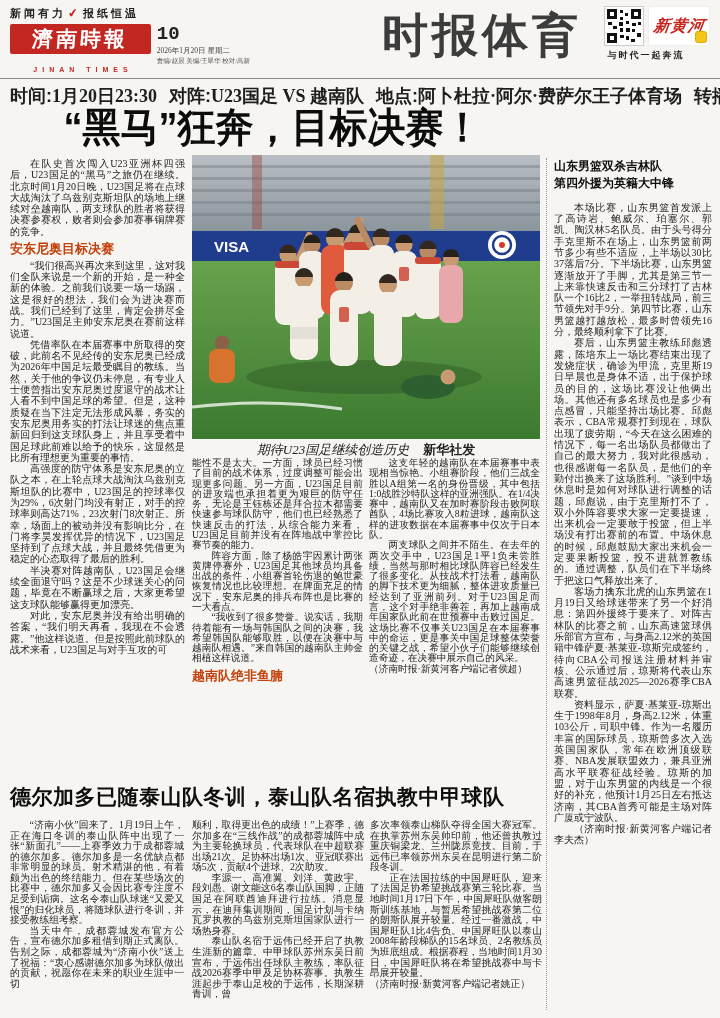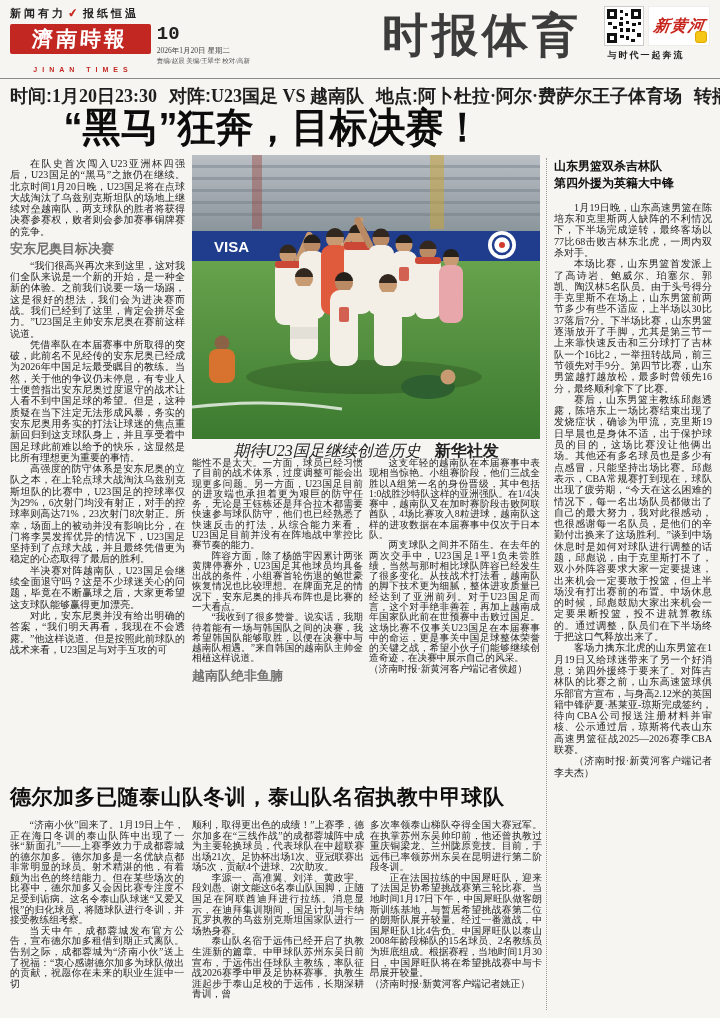--- a/index.html
+++ b/index.html
@@ -45,28 +45,28 @@
   
   .lead-headline{top:102px;left:0;width:545px;text-align:center;font-size:38px;font-weight:900;color:#0c0c0c;font-family:"Liberation Sans","DejaVu Sans",sans-serif;letter-spacing:0;white-space:nowrap;transform:scaleY(1.06)}
 
   
   .col{position:absolute;overflow:hidden;text-align:justify}
   .body-text{font-size:10px;line-height:1.13;color:#1c1c1c}
   .blk{text-align:justify}
   .blk.p{text-indent:2em}
   .blk.cont{text-indent:0}
   .blk.sign{text-indent:0}
-  .blk.h{font-family:"Liberation Sans","DejaVu Sans",sans-serif;font-weight:bold;font-size:13px;text-indent:0;padding:5px 0 3px;color:#737373}
+  .blk.h{font-family:"Liberation Sans","DejaVu Sans",sans-serif;font-weight:bold;font-size:13px;text-indent:0;padding:5px 0 3px;color:#c2410c}
 
   .art1-col1{left:10px;top:158px;width:175px;height:620px}
   .art1-col2{left:192px;top:458px;width:171px;height:326px;line-height:1.06;font-size:9.7px}
   .art1-col3{left:369px;top:458px;width:171px;height:326px;line-height:1.06;font-size:9.7px}
 
   .photo-wrap{left:192px;top:155px;width:348px;height:284px;background:#8d979e;overflow:hidden}
-  .photo-caption{left:192px;top:441px;width:348px;display:flex;justify-content:center;gap:14px;font-size:16px;color:#222}
+  .photo-caption{left:192px;top:441px;width:348px;display:flex;justify-content:center;gap:14px;font-size:13px;color:#222}
   .photo-caption .cap{font-style:italic}
   .photo-caption .credit{font-family:"Liberation Sans","DejaVu Sans",sans-serif;font-weight:bold}
 
   .vdiv{left:546px;top:158px;height:852px;border-left:1px dotted #999}
 
   .art2{left:554px;top:158px;width:158px;height:852px}
   .art2-title{font-family:"Liberation Sans","DejaVu Sans",sans-serif;font-weight:800;font-size:12px;line-height:1.45;color:#0e0e0e;margin-bottom:9px}
   .art2-body{font-size:10px;line-height:1.13}
 
   .art3-headline{left:10px;top:783px;width:534px;font-size:21px;font-weight:800;font-family:"Liberation Sans","DejaVu Sans",sans-serif;color:#0e0e0e;letter-spacing:0.5px;white-space:nowrap}
@@ -305,24 +305,24 @@
 
 <div class="abs vdiv"></div>
 
 <section class="col art2">
   <h2 class="art2-title">
     <span style="display:block">山东男篮双杀吉林队</span>
     <span style="display:block">第四外援为英籍大中锋</span>
   </h2>
   <div class="art2-body">
 
-  <p class="blk p">1月19日晚，山东高速男篮在陈培东和克里斯两人缺阵的不利情况下，下半场完成逆转，最终客场以77比68击败吉林东北虎，一周内双杀对手。</p>
       <p class="blk p">本场比赛，山东男篮首发派上了高诗岩、鲍威尔、珀塞尔、郭凯、陶汉林5名队员。由于头号得分手克里斯不在场上，山东男篮前两节多少有些不适应，上半场以30比37落后7分。下半场比赛，山东男篮逐渐放开了手脚，尤其是第三节一上来靠快速反击和三分球打了吉林队一个16比2，一举扭转战局，前三节领先对手9分。第四节比赛，山东男篮越打越放松，最多时曾领先16分，最终顺利拿下了比赛。</p>
       <p class="blk p">赛后，山东男篮主教练邱彪透露，陈培东上一场比赛结束出现了发烧症状，确诊为甲流，克里斯19日早晨也是身体不适，出于保护球员的目的，这场比赛没让他俩出场。其他还有多名球员也是多少有点感冒，只能坚持出场比赛。邱彪表示，CBA常规赛打到现在，球队出现了疲劳期，“今天在这么困难的情况下，每一名出场队员都做出了自己的最大努力，我对此很感动，也很感谢每一名队员，是他们的辛勤付出换来了这场胜利。”谈到中场休息时是如何对球队进行调整的话题，邱彪说，由于克里斯打不了，双小外阵容要求大家一定要提速，出来机会一定要敢于投篮，但上半场没有打出赛前的布置。中场休息的时候，邱彪鼓励大家出来机会一定要果断投篮，投不进就算教练的。通过调整，队员们在下半场终于把这口气释放出来了。</p>
       <p class="blk p">客场力擒东北虎的山东男篮在1月19日又给球迷带来了另一个好消息：第四外援终于要来了。对阵吉林队的比赛之前，山东高速篮球俱乐部官方宣布，与身高2.12米的英国籍中锋萨夏·基莱亚-琼斯完成签约，待向CBA公司报送注册材料并审核、公示通过后，琼斯将代表山东高速男篮征战2025—2026赛季CBA联赛。</p>
+      <p class="blk p">资料显示，萨夏·基莱亚-琼斯出生于1998年8月，身高2.12米，体重103公斤，司职中锋。作为一名履历丰富的国际球员，琼斯曾多次入选英国国家队，常年在欧洲顶级联赛、NBA发展联盟效力，兼具亚洲高水平联赛征战经验。琼斯的加盟，对于山东男篮的内线是一个很好的补充，他预计1月25日左右抵达济南，其CBA首秀可能是主场对阵广厦或宁波队。</p>
       <p class="blk p">（济南时报·新黄河客户端记者李夫杰）</p>
     </div>
 </section>
 
 <h2 class="abs art3-headline">德尔加多已随泰山队冬训，泰山队名宿执教中甲球队</h2>
 
 <div class="col body-text art3-col art3-c1">
 
 <p class="blk p">“济南小伙”回来了。1月19日上午，正在海口冬训的泰山队阵中出现了一张“新面孔”——上赛季效力于成都蓉城的德尔加多。德尔加多是一名优缺点都非常明显的球员。射术精湛的他，有着颇为出色的终结能力。但在某些场次的比赛中，德尔加多又会因比赛专注度不足受到诟病。这名令泰山队球迷“又爱又恨”的归化球员，将随球队进行冬训，并接受教练组考察。</p>
     <p class="blk p">当天中午，成都蓉城发布官方公告，宣布德尔加多租借到期正式离队。告别之际，成都蓉城为“济南小伙”送上了祝福：“衷心感谢德尔加多为球队做出的贡献，祝愿你在未来的职业生涯中一切</p>

